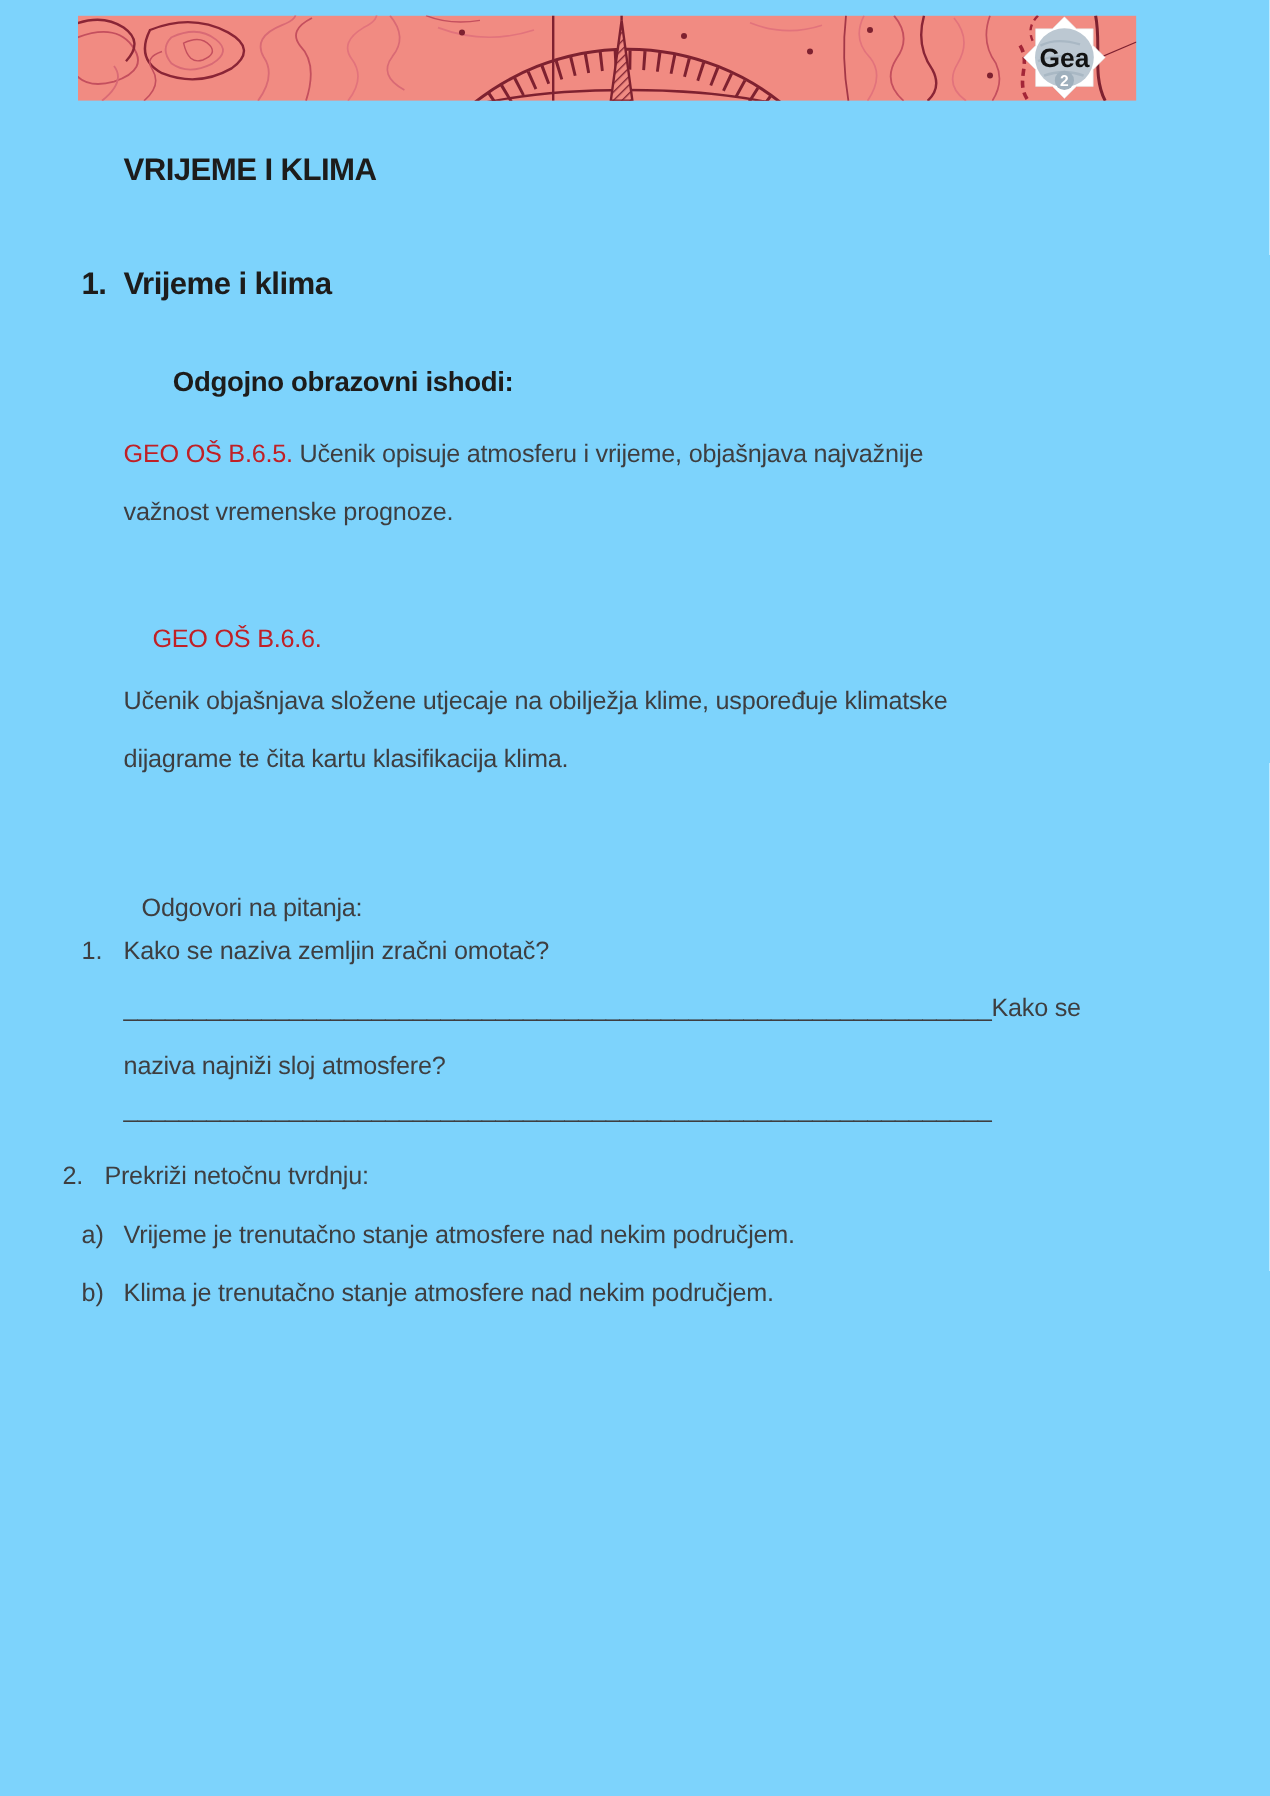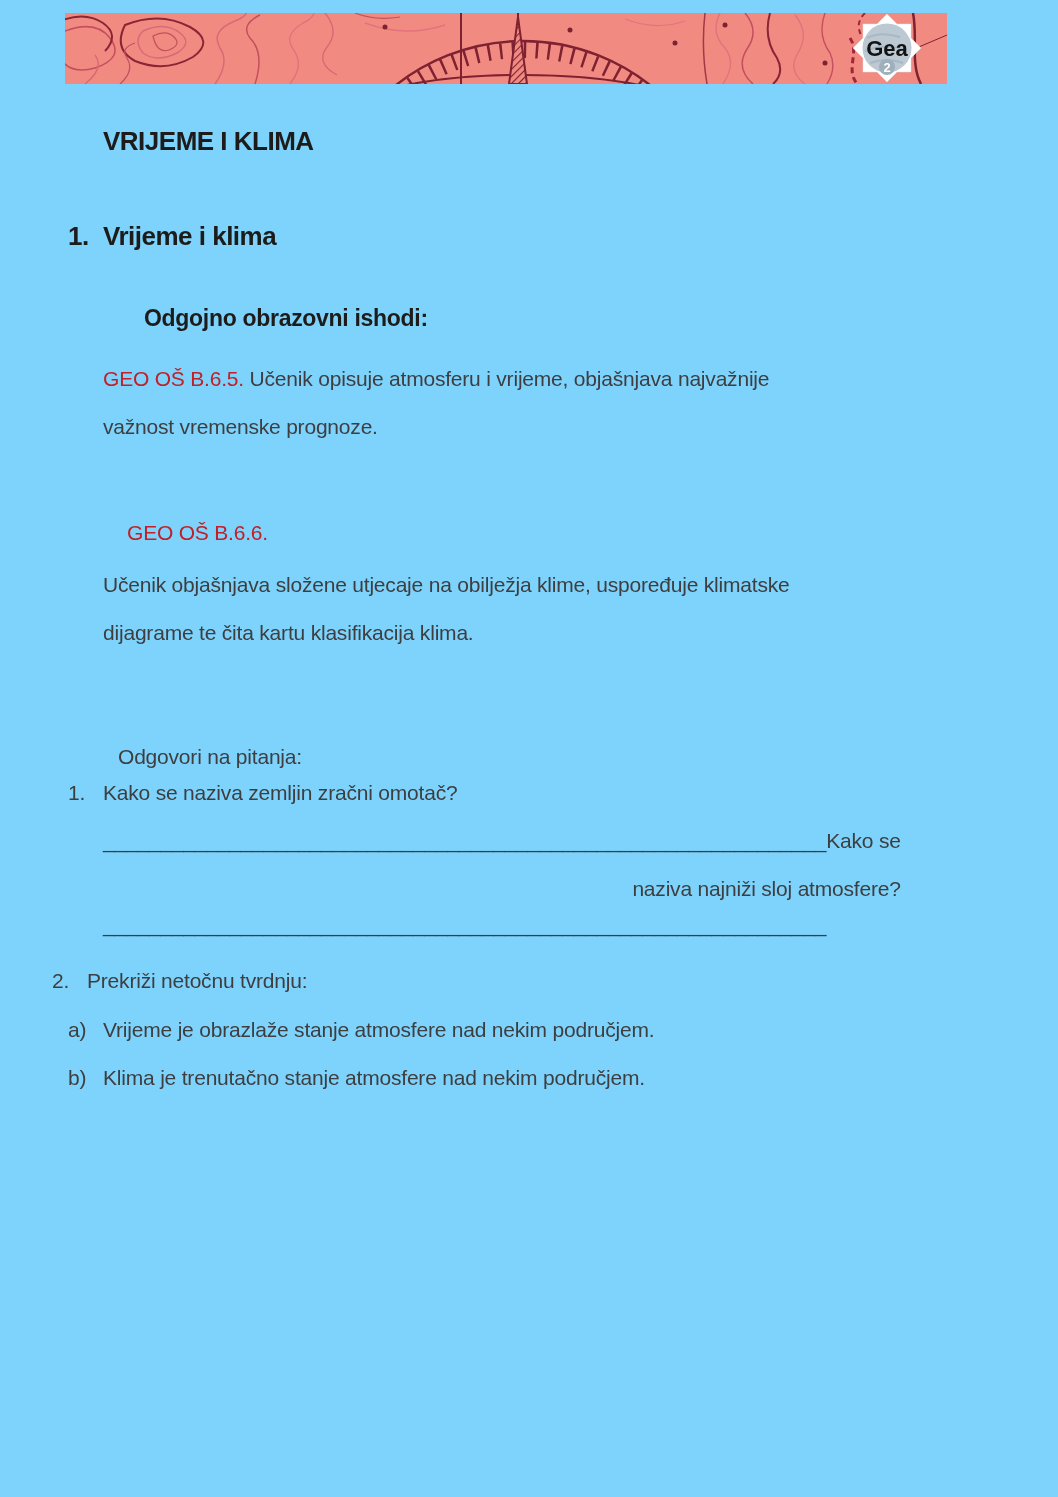--- a/index.html
+++ b/index.html
@@ -122,32 +122,32 @@
     <div>Učenik objašnjava složene utjecaje na obilježja klime, uspoređuje klimatske</div>
     <div>dijagrame te čita kartu klasifikacija klima.</div>
   </div>
 
   <div class="abs body-text" style="top:720px;left:118px;margin-top:21px;">Odgovori na pitanja:</div>
 
   <div class="abs body-text" style="top:777px;left:68px;">
     <span class="num-col">1.</span><span>Kako se naziva zemljin zračni omotač?</span>
   </div>
 
-  <div class="abs body-text para" style="top:817px;left:103px;text-align:right;">
+  <div class="abs body-text para" style="top:817px;left:103px;">
     <div><span>_______________________________________________________________</span><span>Kako se</span></div>
     <div>naziva najniži sloj atmosfere?</div>
   </div>
 
   <div class="abs body-text" style="top:909px;left:103px;">_______________________________________________________________</div>
 
   <div class="abs body-text" style="top:965px;left:52px;">
     <span class="num-col">2.</span><span>Prekriži netočnu tvrdnju:</span>
   </div>
 
   <div class="abs body-text" style="top:1014px;left:68px;">
-    <span class="num-col">a)</span><span>Vrijeme je obrazlaže stanje atmosfere nad nekim područjem.</span>
+    <span class="num-col">a)</span><span>Vrijeme je trenutačno stanje atmosfere nad nekim područjem.</span>
   </div>
 
   <div class="abs body-text" style="top:1062px;left:68px;">
     <span class="num-col">b)</span><span>Klima je trenutačno stanje atmosfere nad nekim područjem.</span>
   </div>
 
 </div>
 
 </body></html>

